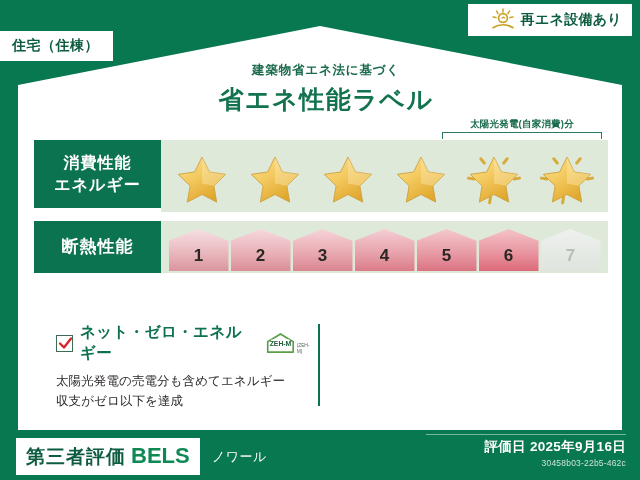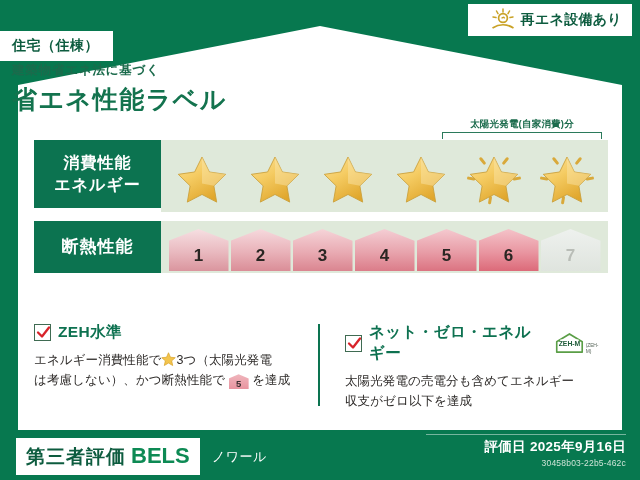--- a/index.html
+++ b/index.html
@@ -45,21 +45,21 @@
     z-index: 6;
   }
   .renew-badge .sun-ico { width: 26px; height: 24px; display: block; flex: none; }
   .renew-badge .txt {
     color: #0d5c3f; font-size: 14px; font-weight: bold; letter-spacing: .3px;
   }
 
   
   .title-wrap {
     position: absolute; left: 12px; right: 0; top: 62px;
-    text-align: left; z-index: 5;
+    text-align: center; z-index: 5;
   }
   .title-sub {
     color: #1b6b4c; font-size: 12.5px; font-weight: bold; letter-spacing: .8px;
   }
   .title-main {
     color: #13734e; font-size: 25px; font-weight: bold;
     letter-spacing: 1.5px; margin-top: 4px;
   }
 
   
@@ -368,35 +368,20 @@
             </div>
           </div>
       </div>
     </div>
 
   </div>
 
   <div class="crit-divider"></div>
   <div class="criteria">
 
-    <div class="crit">
-      <div class="crit-head">
-        <span class="chk">
-          <svg viewBox="0 0 15 15">
-              <path d="M2 7.5 L6 11.5 L13 2.5" fill="none" stroke="#d8232a" stroke-width="2.3" stroke-linecap="round" stroke-linejoin="round"></path>
-            </svg>
-        </span>
-        <span class="crit-title">ZEH水準</span>
-      </div>
-      <div class="crit-body">
-        <span>エネルギー消費性能で</span><span class="inline-star"><svg viewBox="0 0 20 19">
-              <path d="M10 1 L12.6 7 L19 7.6 L14.2 11.8 L15.6 18 L10 14.7 L4.4 18 L5.8 11.8 L1 7.6 L7.4 7 Z" fill="#f3c44d" stroke="#d9a52e" stroke-width="1"></path>
-            </svg></span><span>3つ（太陽光発電</span><br><span>は考慮しない）、かつ断熱性能で</span> <span class="inline-chip">5</span> <span>を達成</span>
-      </div>
-    </div>
 
     <div class="crit" style="padding-left:22px;">
       <div class="crit-head">
         <span class="chk">
           <svg viewBox="0 0 15 15">
               <path d="M2 7.5 L6 11.5 L13 2.5" fill="none" stroke="#d8232a" stroke-width="2.3" stroke-linecap="round" stroke-linejoin="round"></path>
             </svg>
         </span>
         <span class="crit-title">ネット・ゼロ・エネルギー</span>
         <span class="zehm-logo">

